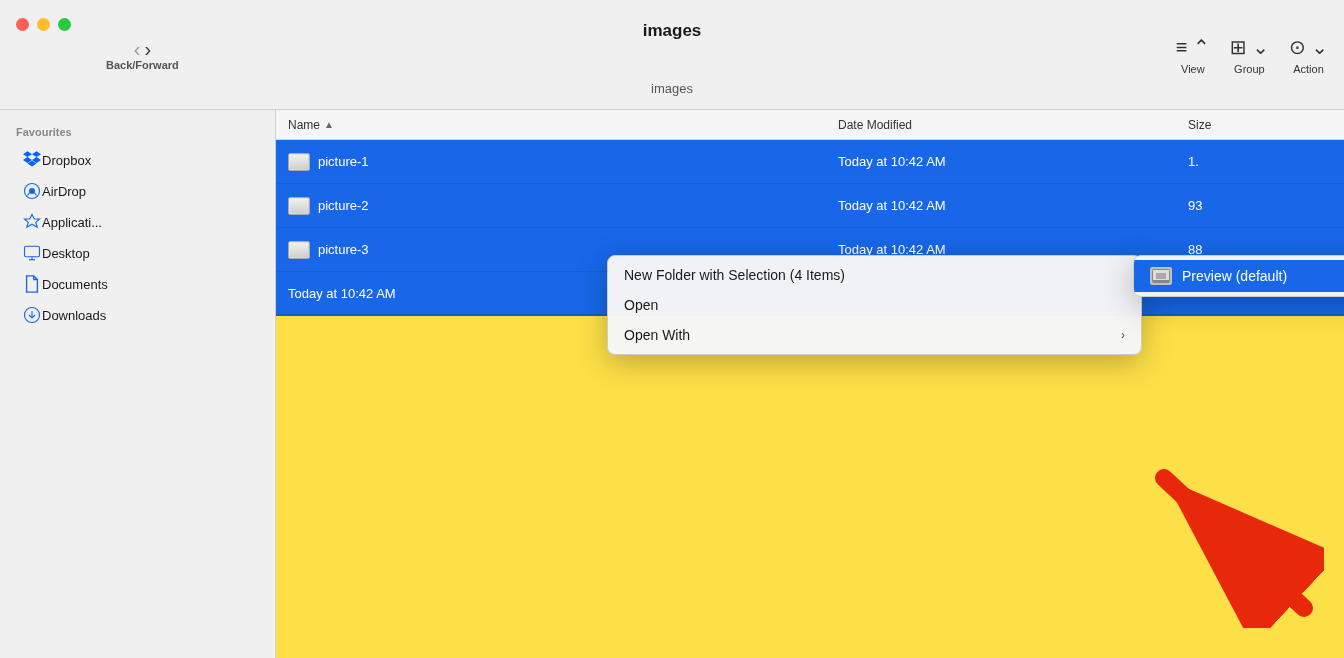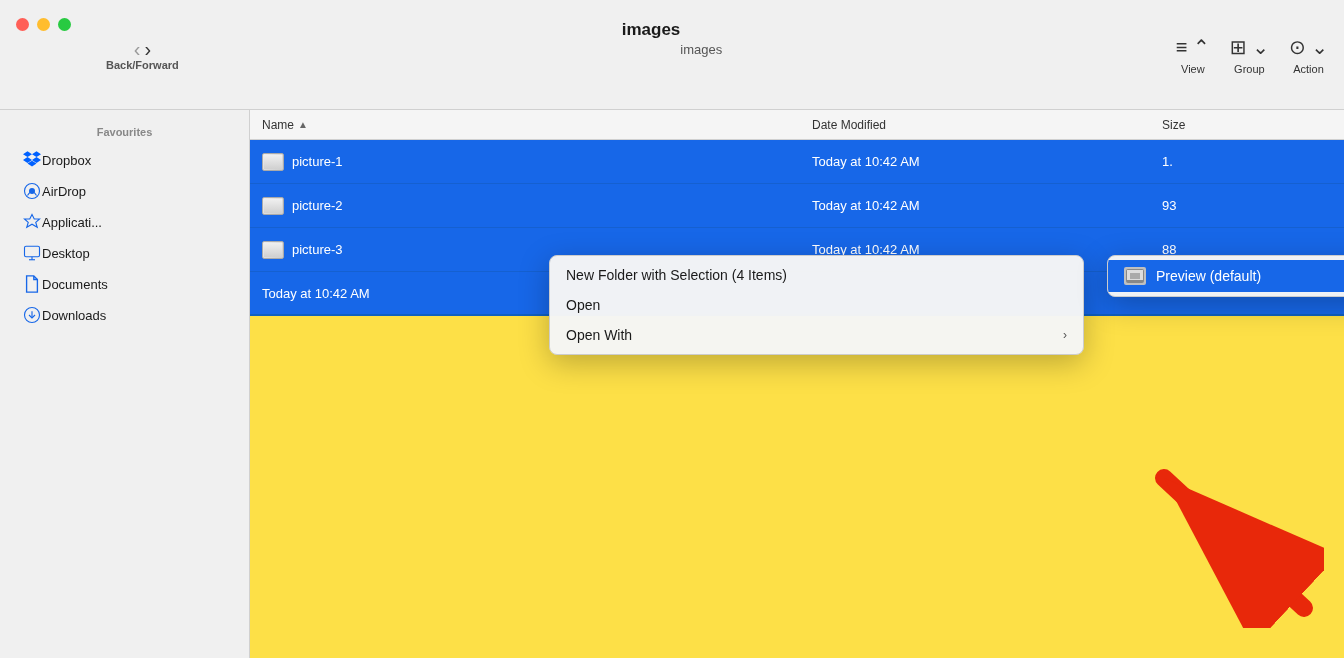--- a/index.html
+++ b/index.html
@@ -61,23 +61,23 @@
       color: #555;
       text-align: left;
       font-weight: bold;
     }
 
     .title-center {
       position: absolute;
       left: 50%;
       transform: translateX(-50%);
       display: flex;
-      flex-direction: row;
-      align-items: center;
-      top: 2px;
+      flex-direction: column;
+      align-items: center;
+      top: 21px;
       justify-content: flex-end;
     }
 
     .window-title {
       font-size: 17px;
       font-weight: 600;
       color: #1a1a1a;
     }
 
     .window-subtitle {
@@ -113,26 +113,25 @@
 
     
     .main-area {
       display: flex;
       flex: 1;
       overflow: hidden;
     }
 
     
     .sidebar {
-      width: 250px;
+      width: 276px;
       background: #f0f0f0;
       border-right: 1px solid #d0d0d0;
       padding: 12px 0;
       flex-shrink: 0;
-      text-align: center;
     }
 
     .sidebar-section-title {
       font-size: 11px;
       font-weight: 600;
       color: #888;
       padding: 4px 16px 6px 16px;
       text-transform: none;
       letter-spacing: 0;
     }
@@ -252,21 +251,21 @@
       content: '';
       position: absolute;
       top: 1px; left: 1px; right: 1px; bottom: 1px;
       background: linear-gradient(180deg, #f0f0f0, #d0d0d0);
     }
 
     
     .context-menu {
       position: absolute;
       top: 145px;
-      left: 299px;
+      left: 331px;
       width: 535px;
       background: rgba(245,245,245,0.98);
       border: 1px solid #ccc;
       border-radius: 8px;
       box-shadow: 0 8px 30px rgba(0,0,0,0.25);
       z-index: 100;
       overflow: hidden;
       padding: 4px 0;
     }
 

